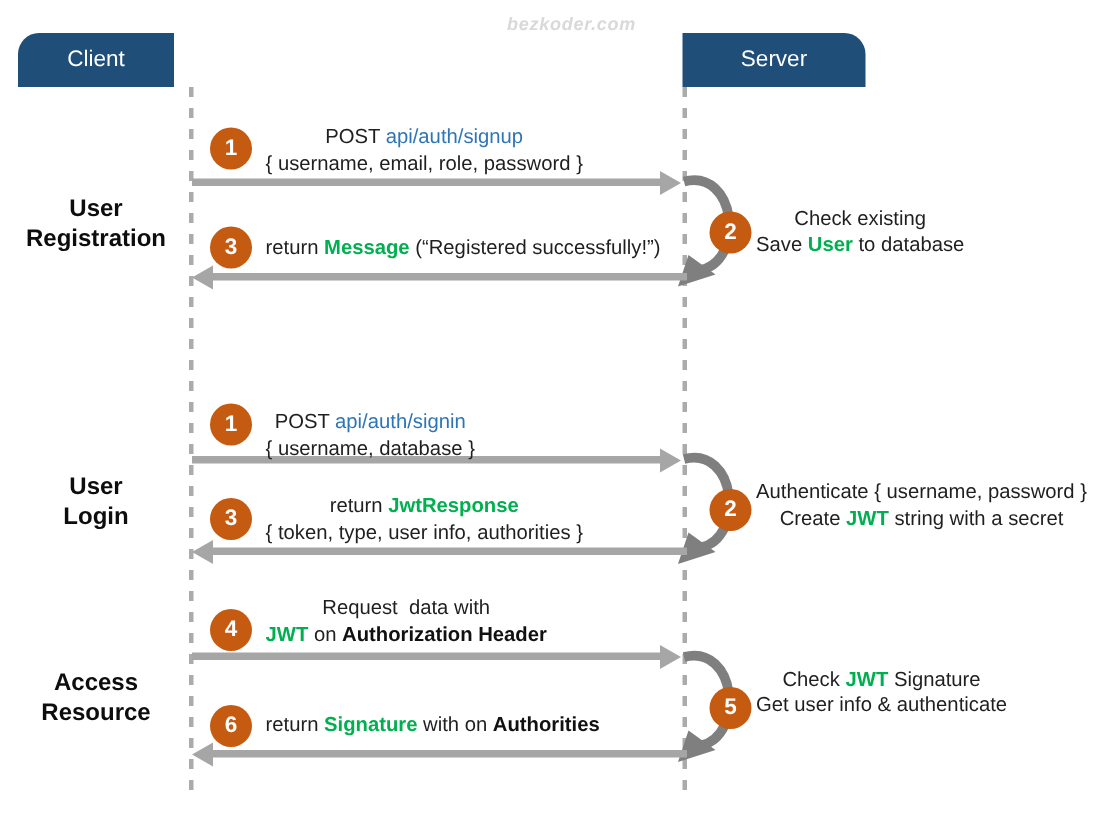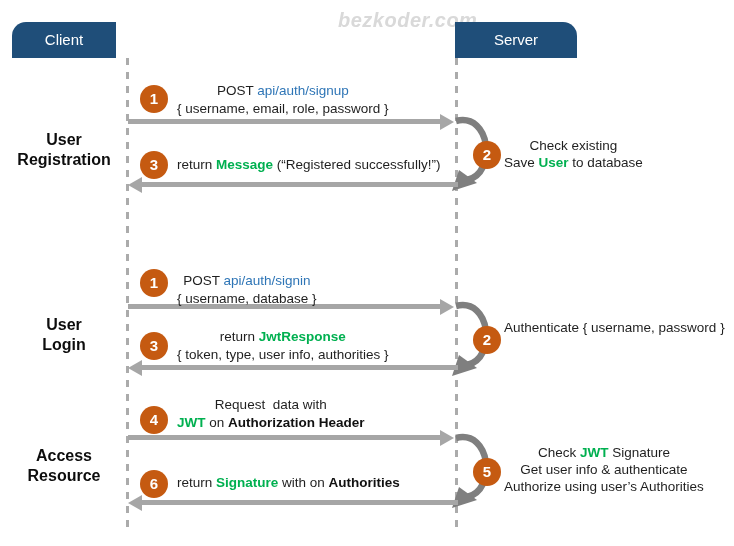--- a/index.html
+++ b/index.html
@@ -12,21 +12,21 @@
     --lifeline_gray:#ABABAB;
     --watermark_gray:#D9D9D9;
     --text_dark:#1f1f1f;
   }
   html,body{margin:0;padding:0;background:#fff;}
   .canvas{
     position:relative;width:734px;height:546px;background:#ffffff;overflow:hidden;
     font-family:"Liberation Sans", sans-serif;color:var(--text_dark);
   }
   .watermark{
-    position:absolute;left:338px;top:9px;font-size:20px;font-style:italic;font-weight:700;
+    position:absolute;left:338px;top:9px;font-size:12px;font-style:italic;font-weight:700;
     color:var(--watermark_gray);letter-spacing:.5px;
   }
   .actor-box{
     position:absolute;top:22px;height:36px;background:var(--actor_bg);color:#fff;
     font-size:15px;line-height:36px;text-align:center;
   }
   .actor-client{left:12px;width:104px;border-radius:14px 0 0 0;}
   .actor-server{left:455px;width:122px;border-radius:0 14px 0 0;}
   .lifeline{
     position:absolute;top:58px;width:3px;height:470px;z-index:1;
@@ -121,20 +121,21 @@
     <div class="head"></div>
   </div>
 
   <svg class="loop" style="top:299px" width="46" height="78" viewBox="0 0 46 78">
     <path d="M5 7 C 40 -2, 46 60, 16 66"></path>
     <polygon points="1,77 8,56 26,69"></polygon>
   </svg>
   <div class="num-circle" style="left:473px;top:326px">2</div>
   <div class="msg" style="left:504px;top:319px">
     <div class="msg-line"><span class="seg-plain">Authenticate { username, password }</span></div>
+    <div class="msg-line"><span class="seg-plain">Create </span><span class="seg-green">JWT</span><span class="seg-plain"> string with a secret</span></div>
   </div>
 
   <div class="num-circle" style="left:140px;top:332px">3</div>
   <div class="msg" style="left:177px;top:328px">
     <div class="msg-line"><span class="seg-plain">return </span><span class="seg-green">JwtResponse</span></div>
     <div class="msg-line"><span class="seg-plain">{ token, type, user info, authorities }</span></div>
   </div>
   <div class="arrow left" style="top:360px">
     <div class="shaft"></div>
     <div class="head"></div>
@@ -156,21 +157,20 @@
   </div>
 
   <svg class="loop" style="top:431px" width="46" height="78" viewBox="0 0 46 78">
     <path d="M5 7 C 40 -2, 46 60, 16 66"></path>
     <polygon points="1,77 8,56 26,69"></polygon>
   </svg>
   <div class="num-circle" style="left:473px;top:458px">5</div>
   <div class="msg tight" style="left:504px;top:444px">
     <div class="msg-line"><span class="seg-plain">Check </span><span class="seg-green">JWT</span><span class="seg-plain"> Signature</span></div>
     <div class="msg-line"><span class="seg-plain">Get user info &amp; authenticate</span></div>
-    <div class="msg-line"><span class="seg-plain">Authorize using user’s Authorities</span></div>
   </div>
 
   <div class="num-circle" style="left:140px;top:470px">6</div>
   <div class="msg" style="left:177px;top:474px">
     <div class="msg-line"><span class="seg-plain">return </span><span class="seg-green">Signature</span><span class="seg-plain"> with on </span><span class="seg-bold">Authorities</span></div>
   </div>
   <div class="arrow left" style="top:495px">
     <div class="shaft"></div>
     <div class="head"></div>
   </div>

